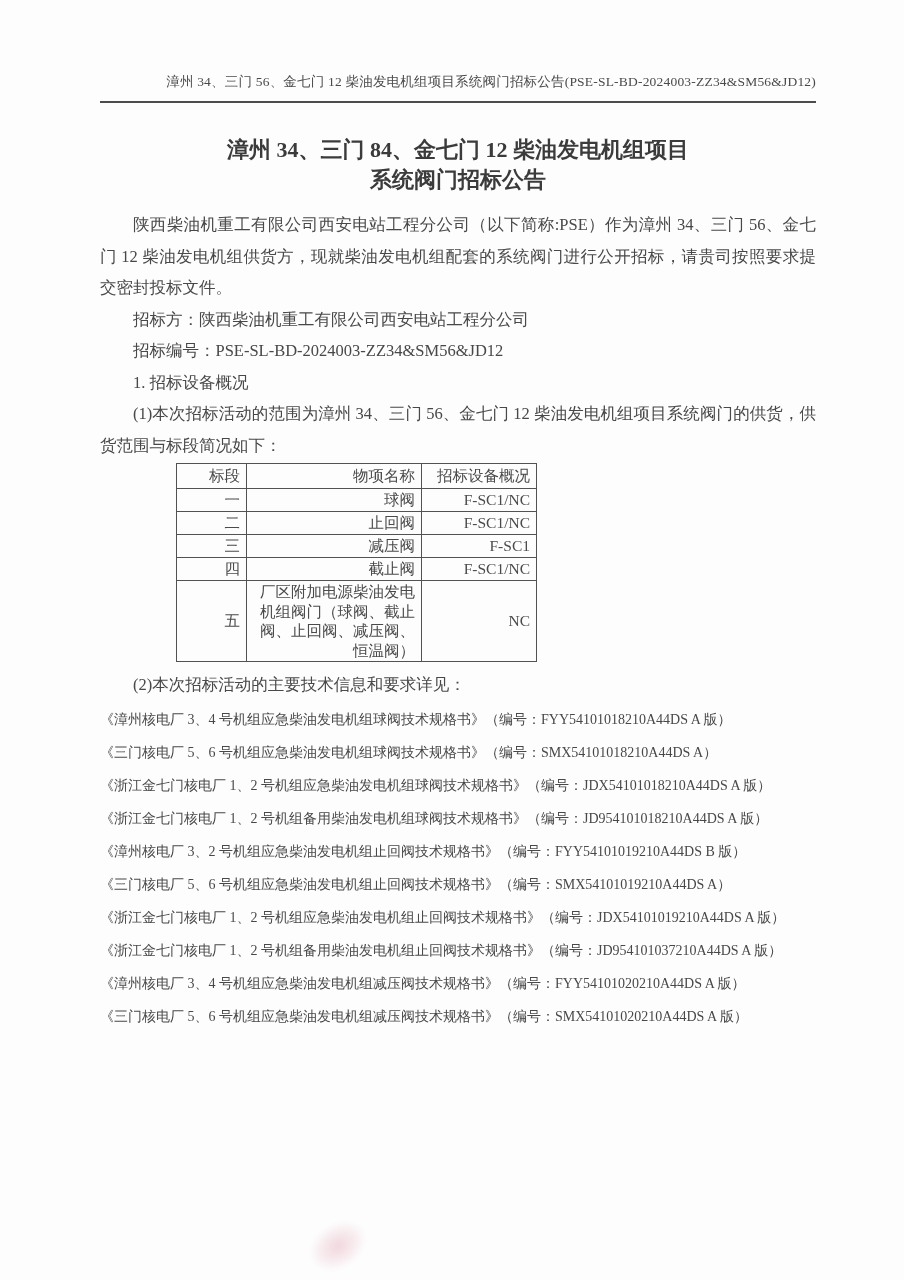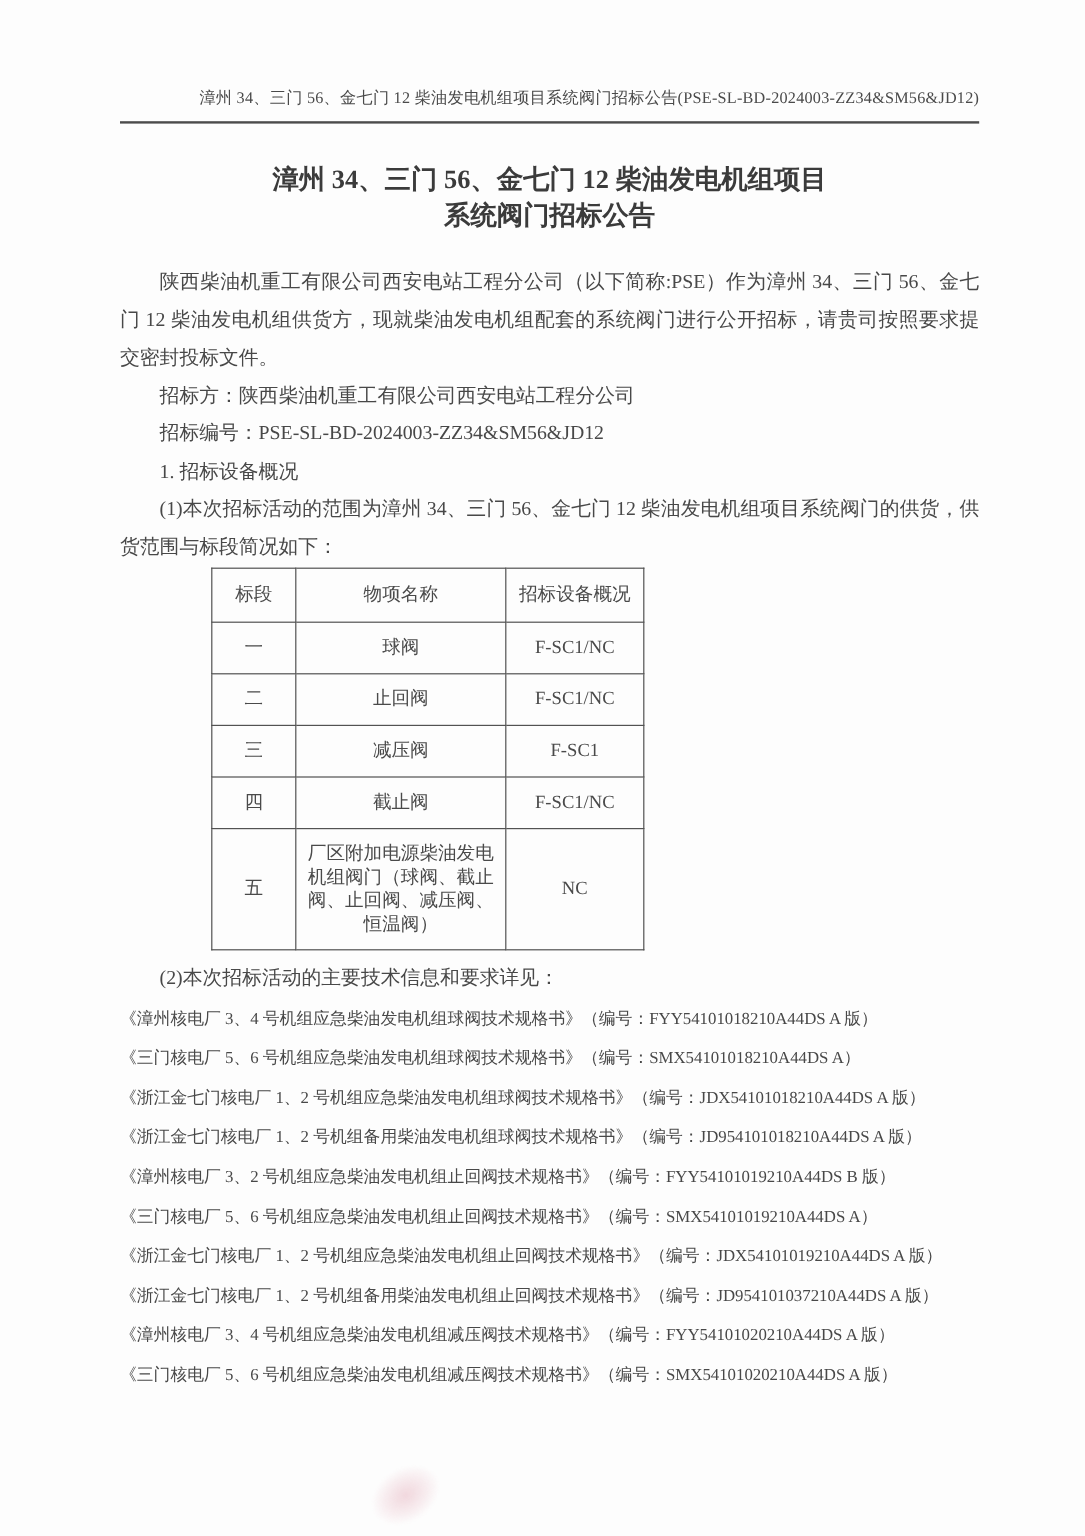--- a/index.html
+++ b/index.html
@@ -38,34 +38,34 @@
     line-height: 30px;
   }
   p { margin: 0; }
   .body-text {
     font-size: 16.5px;
     line-height: 31.5px;
     text-align: justify;
     color: #484848;
   }
   .indent { text-indent: 2em; }
-  .intro { margin-top: 24px; }
+  .intro { margin-top: 14px; }
   .bid-table {
     border-collapse: collapse;
     margin: 2px 0 0 76px;
     font-size: 15.5px;
     color: #4a4a4a;
     table-layout: fixed;
     width: 360px;
   }
   .bid-table th, .bid-table td {
     border: 1px solid #525252;
-    text-align: center;
+    text-align: right;
     font-weight: normal;
-    padding: 11px 6px;
+    padding: 1px 6px;
     line-height: 19.5px;
   }
   .bid-table th { height: 22px; }
   .bid-table td { height: 20px; }
   .col-stage { width: 70px; }
   .col-name  { width: 175px; }
   .col-grade { width: 115px; }
   .tech-intro { margin-top: 7px; }
   .spec-list { margin-top: 3px; }
   .spec-item {
@@ -87,21 +87,21 @@
 </style>
 </head>
 <body>
 
 <div class="page">
 
   <div class="doc-header">漳州 34、三门 56、金七门 12 柴油发电机组项目系统阀门招标公告(PSE-SL-BD-2024003-ZZ34&amp;SM56&amp;JD12)</div>
   <hr class="header-rule">
 
   <div class="title">
-    <div>漳州 34、三门 56、金七门 12 柴油发电机组项目</div>
+    <div>漳州 34、三门 84、金七门 12 柴油发电机组项目</div>
     <div>系统阀门招标公告</div>
   </div>
 
   <p class="body-text indent intro">陕西柴油机重工有限公司西安电站工程分公司（以下简称:PSE）作为漳州 34、三门 56、金七门 12 柴油发电机组供货方，现就柴油发电机组配套的系统阀门进行公开招标，请贵司按照要求提交密封投标文件。</p>
 
   <p class="body-text indent">招标方：陕西柴油机重工有限公司西安电站工程分公司</p>
 
   <p class="body-text indent">招标编号：PSE-SL-BD-2024003-ZZ34&amp;SM56&amp;JD12</p>
 
   <p class="body-text indent">1. 招标设备概况</p>

